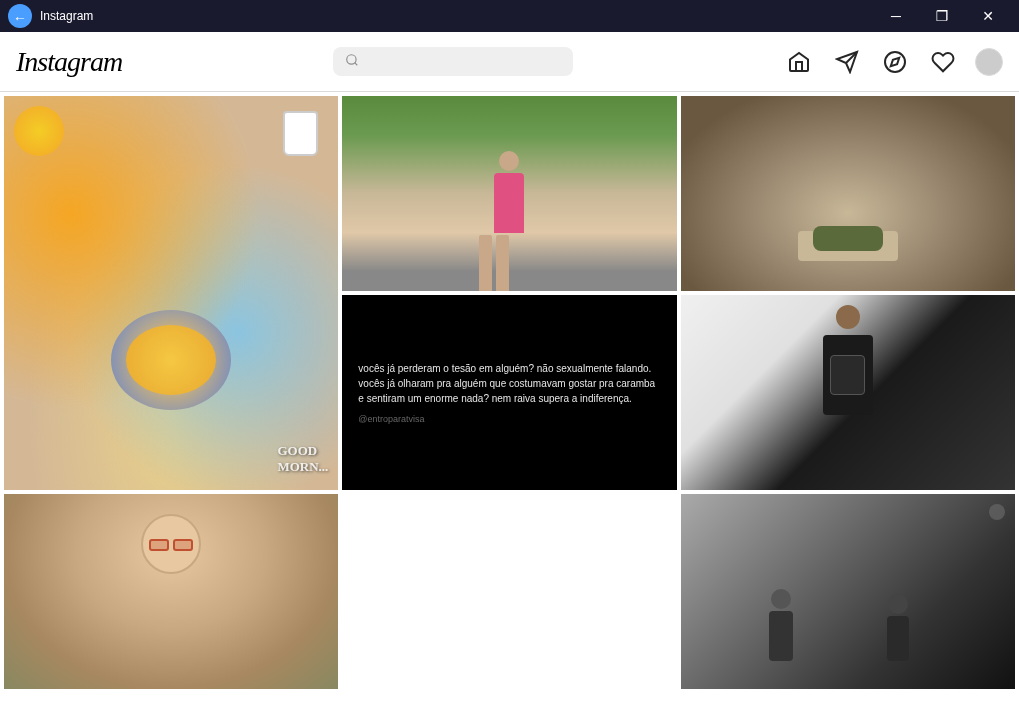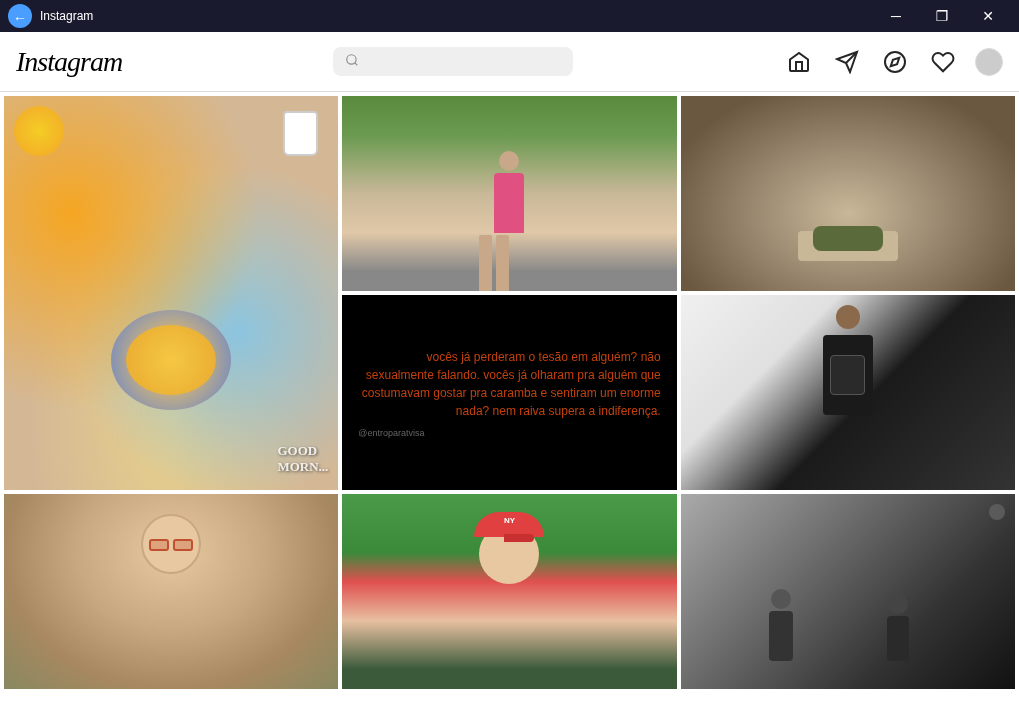--- a/index.html
+++ b/index.html
@@ -324,21 +324,21 @@
 
   <div class="post-cell post-animal">
     <div class="animal-bg" style="position:relative;width:100%;height:100%;">
       <div style="position:absolute;bottom:30px;left:50%;transform:translateX(-50%);width:100px;height:30px;background:#c8b898;border-radius:4px;"></div>
 
       <div style="position:absolute;bottom:40px;left:50%;transform:translateX(-50%);width:70px;height:25px;background:#5a6a3a;border-radius:8px;"></div>
     </div>
   </div>
 
   <div class="post-cell post-quote" style="background:#000;display:flex;flex-direction:column;align-items:center;justify-content:center;padding:16px;">
-    <p style="color:#c2410c;font-size:12px;line-height:1.5;font-family:Arial,sans-serif;text-align:right;">vocês já perderam o tesão em alguém? não sexualmente falando. vocês já olharam pra alguém que costumavam gostar pra caramba e sentiram um enorme nada? nem raiva supera a indiferença.</p>
+    <p style="color:#e5e5e5;font-size:10px;line-height:1.5;font-family:Arial,sans-serif;text-align:left;">vocês já perderam o tesão em alguém? não sexualmente falando. vocês já olharam pra alguém que costumavam gostar pra caramba e sentiram um enorme nada? nem raiva supera a indiferença.</p>
     <span style="color:#666;font-size:9px;margin-top:8px;align-self:flex-start;">@entroparatvisa</span>
   </div>
 
   <div class="post-cell post-soccer">
     <div class="soccer-bg" style="position:relative;width:100%;height:100%;">
 
       <div style="position:absolute;top:10px;left:50%;transform:translateX(-50%);width:24px;height:24px;border-radius:50%;background:#8a6a4a;"></div>
       <div style="position:absolute;top:40px;left:50%;transform:translateX(-50%);width:50px;height:80px;background:#1a1a1a;border-radius:4px;display:flex;align-items:center;justify-content:center;">
         <div style="width:35px;height:40px;background:#2a2a2a;border-radius:4px;border:1px solid #555;"></div>
       </div>
@@ -349,30 +349,20 @@
     <div class="woman-glasses-bg" style="position:relative;width:100%;height:100%;">
       <div style="position:absolute;top:20px;left:50%;transform:translateX(-50%);width:60px;height:60px;border-radius:50%;background:#e8c8a0;border:2px solid #c8a880;"></div>
 
       <div style="position:absolute;top:45px;left:50%;transform:translateX(-50%);display:flex;gap:4px;">
         <div style="width:20px;height:12px;border:2px solid #c05030;border-radius:3px;background:rgba(192,80,48,0.3);"></div>
         <div style="width:20px;height:12px;border:2px solid #c05030;border-radius:3px;background:rgba(192,80,48,0.3);"></div>
       </div>
     </div>
   </div>
 
-  <div class="post-cell post-cap">
-    <div class="girl-cap-bg" style="position:relative;width:100%;height:100%;">
-      <div style="position:absolute;top:30px;left:50%;transform:translateX(-50%);width:60px;height:60px;border-radius:50%;background:#e8c8a0;"></div>
-
-      <div style="position:absolute;top:18px;left:50%;transform:translateX(-50%);width:70px;height:25px;background:#e04040;border-radius:35px 35px 0 0;"></div>
-      <div style="position:absolute;top:40px;left:50%;transform:translateX(-50%) translateX(10px);width:30px;height:8px;background:#c83030;border-radius:0 4px 4px 0;"></div>
-
-      <div style="position:absolute;top:22px;left:50%;transform:translateX(-50%);color:#fff;font-size:8px;font-weight:bold;">NY</div>
-    </div>
-  </div>
 
   <div class="post-cell post-couple">
     <div class="couple-bw-bg" style="position:relative;width:100%;height:100%;">
 
       <div style="position:absolute;bottom:20px;left:30%;transform:translateX(-50%);width:30px;height:80px;">
         <div style="width:20px;height:20px;border-radius:50%;background:#555;margin:0 auto;"></div>
         <div style="width:24px;height:50px;background:#333;margin:0 auto;margin-top:2px;border-radius:4px;"></div>
       </div>
       <div style="position:absolute;bottom:20px;left:65%;transform:translateX(-50%);width:30px;height:75px;">
         <div style="width:20px;height:20px;border-radius:50%;background:#444;margin:0 auto;"></div>

